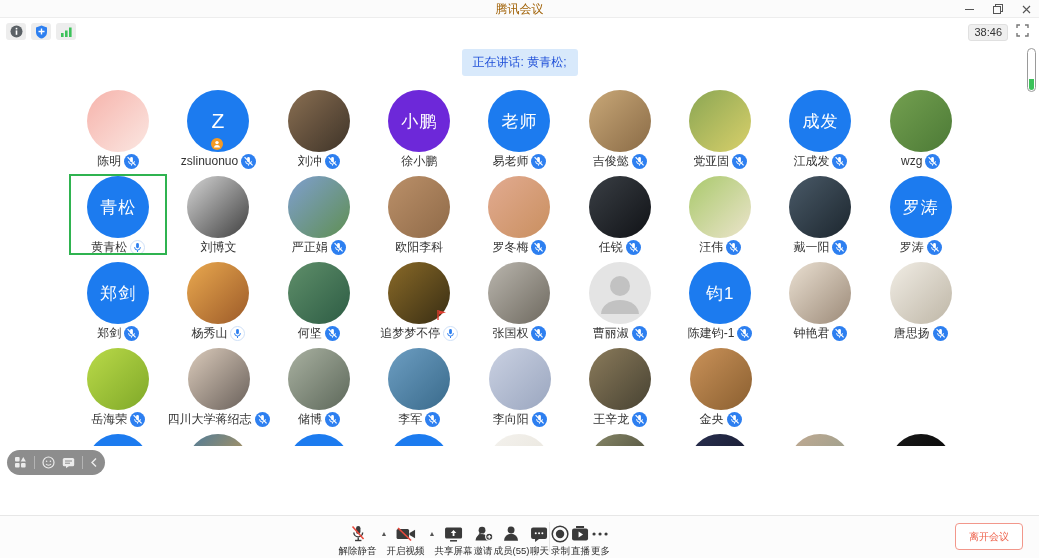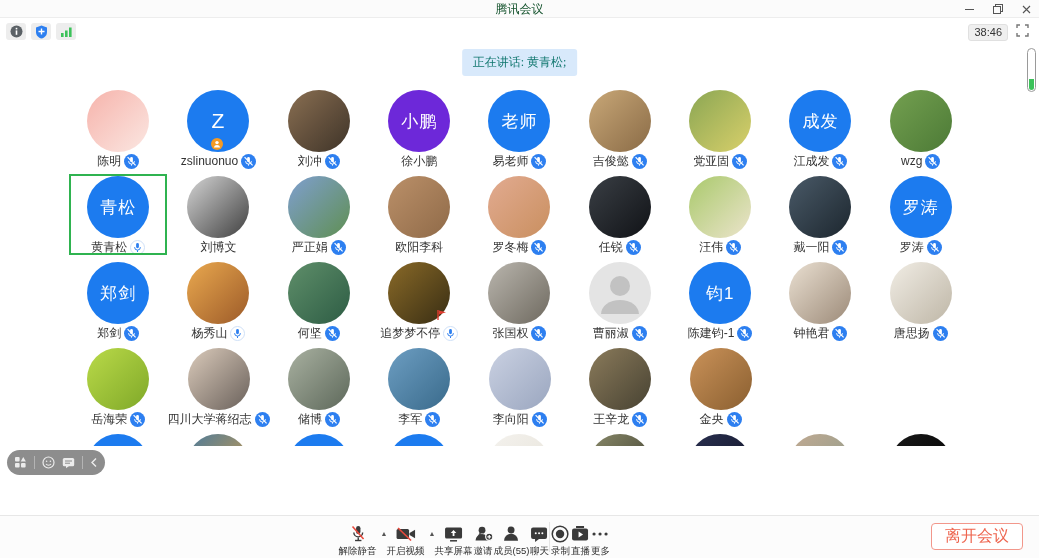--- a/index.html
+++ b/index.html
@@ -3,39 +3,39 @@
 <meta charset="utf-8">
 <style>
   * { margin:0; padding:0; box-sizing:border-box; }
   html,body { width:1039px; height:558px; overflow:hidden; }
   body { font-family:"Liberation Sans","DejaVu Sans",sans-serif; background:#fff; position:relative; }
 
   
   .titlebar { position:absolute; top:0; left:0; right:0; height:18px; background:#fbfbfb;
               border-bottom:1px solid #ededed; }
   .titlebar .title { position:absolute; left:0; right:0; top:0; height:36px; line-height:18px;
-                     text-align:center; font-size:12px; color:#14532d; }
+                     text-align:center; font-size:12px; color:#a16207; }
   .win-controls { position:absolute; right:6px; top:0; height:18px; display:flex; align-items:center; gap:14px; }
   .win-btn { width:14px; height:14px; display:flex; align-items:center; justify-content:center; cursor:default; }
 
   
   .status-left { position:absolute; top:23px; left:6px; display:flex; gap:5px; }
   .chip { width:20px; height:17px; background:#ededed; border-radius:3px;
           display:flex; align-items:center; justify-content:center; }
   .status-right { position:absolute; top:23px; right:10px; display:flex; align-items:center; gap:8px; }
   .timer { background:#efefef; border:1px solid #e0e0e0; border-radius:3px; font-size:11px;
            color:#333; padding:1px 5px; line-height:13px; }
   .vol-pill { position:absolute; top:48px; right:3px; width:9px; height:44px; border:1px solid #9a9a9a;
               border-radius:5px; background:#fff; overflow:hidden; }
   .vol-fill { position:absolute; bottom:1px; left:1px; right:1px; height:11px; background:#3cc25a;
               border-radius:0 0 4px 4px; }
 
   
   .banner { position:absolute; top:49px; left:50%; transform:translateX(-50%);
-            background:#d8e9fb; color:#0f766e; font-size:12px; padding:5px 11px; border-radius:3px;font-family:Liberation Serif, serif; }
+            background:#d8e9fb; color:#1d4ed8; font-size:12px; padding:5px 11px; border-radius:3px; }
 
   
   .grid { position:absolute; top:88px; left:68px; width:903px; height:358px; overflow:hidden; }
   .grow { display:flex; }
   .cell { position:relative; width:100.4px; height:86px; text-align:center; }
   .cell.active::after { content:""; position:absolute; left:1px; right:1px; top:0; bottom:5px;
                         border:2px solid #2fb350; }
   .avatar { position:relative; width:62px; height:62px; border-radius:50%; margin:2px auto 0;
             display:flex; align-items:center; justify-content:center; }
   .avatar.text { color:#fff; font-size:17px; letter-spacing:1px; }
@@ -55,21 +55,21 @@
   .toolbar { position:absolute; left:0; right:0; bottom:0; height:43px; background:#fcfcfc;
              border-top:1px solid #e7e7e7; }
   .tb-items { position:absolute; left:50%; transform:translateX(-50%); margin-left:-45px; bottom:2px;
               display:flex; align-items:flex-end; }
   .tb-item { display:flex; flex-direction:column; align-items:center; cursor:default; position:relative; }
   .tb-ic { height:20px; display:flex; align-items:center; justify-content:center; }
   .tb-label { font-size:9.5px; color:#2e2e2e; margin-top:1px; line-height:11px; }
   .tb-arrow { position:absolute; right:-11px; top:6px; font-size:7px; color:#555; }
   .tb-div { width:1px; height:30px; background:#e4e4e4; margin-bottom:4px; }
   .leave-btn { position:absolute; right:16px; bottom:8px; height:27px; padding:0 13px; background:#fff;
-               border:1px solid #f2978b; border-radius:4px; color:#ee654f; font-size:16px; }
+               border:1px solid #f2978b; border-radius:4px; color:#ee654f; font-size:10px; }
 </style>
 </head>
 <body>
 
 <div class="titlebar">
   <div class="title">腾讯会议</div>
   <div class="win-controls">
     <span class="win-btn">
       <svg width="10" height="10" viewBox="0 0 10 10">
           <line x1="0" y1="5.5" x2="9" y2="5.5" stroke="#555" stroke-width="1"></line>

